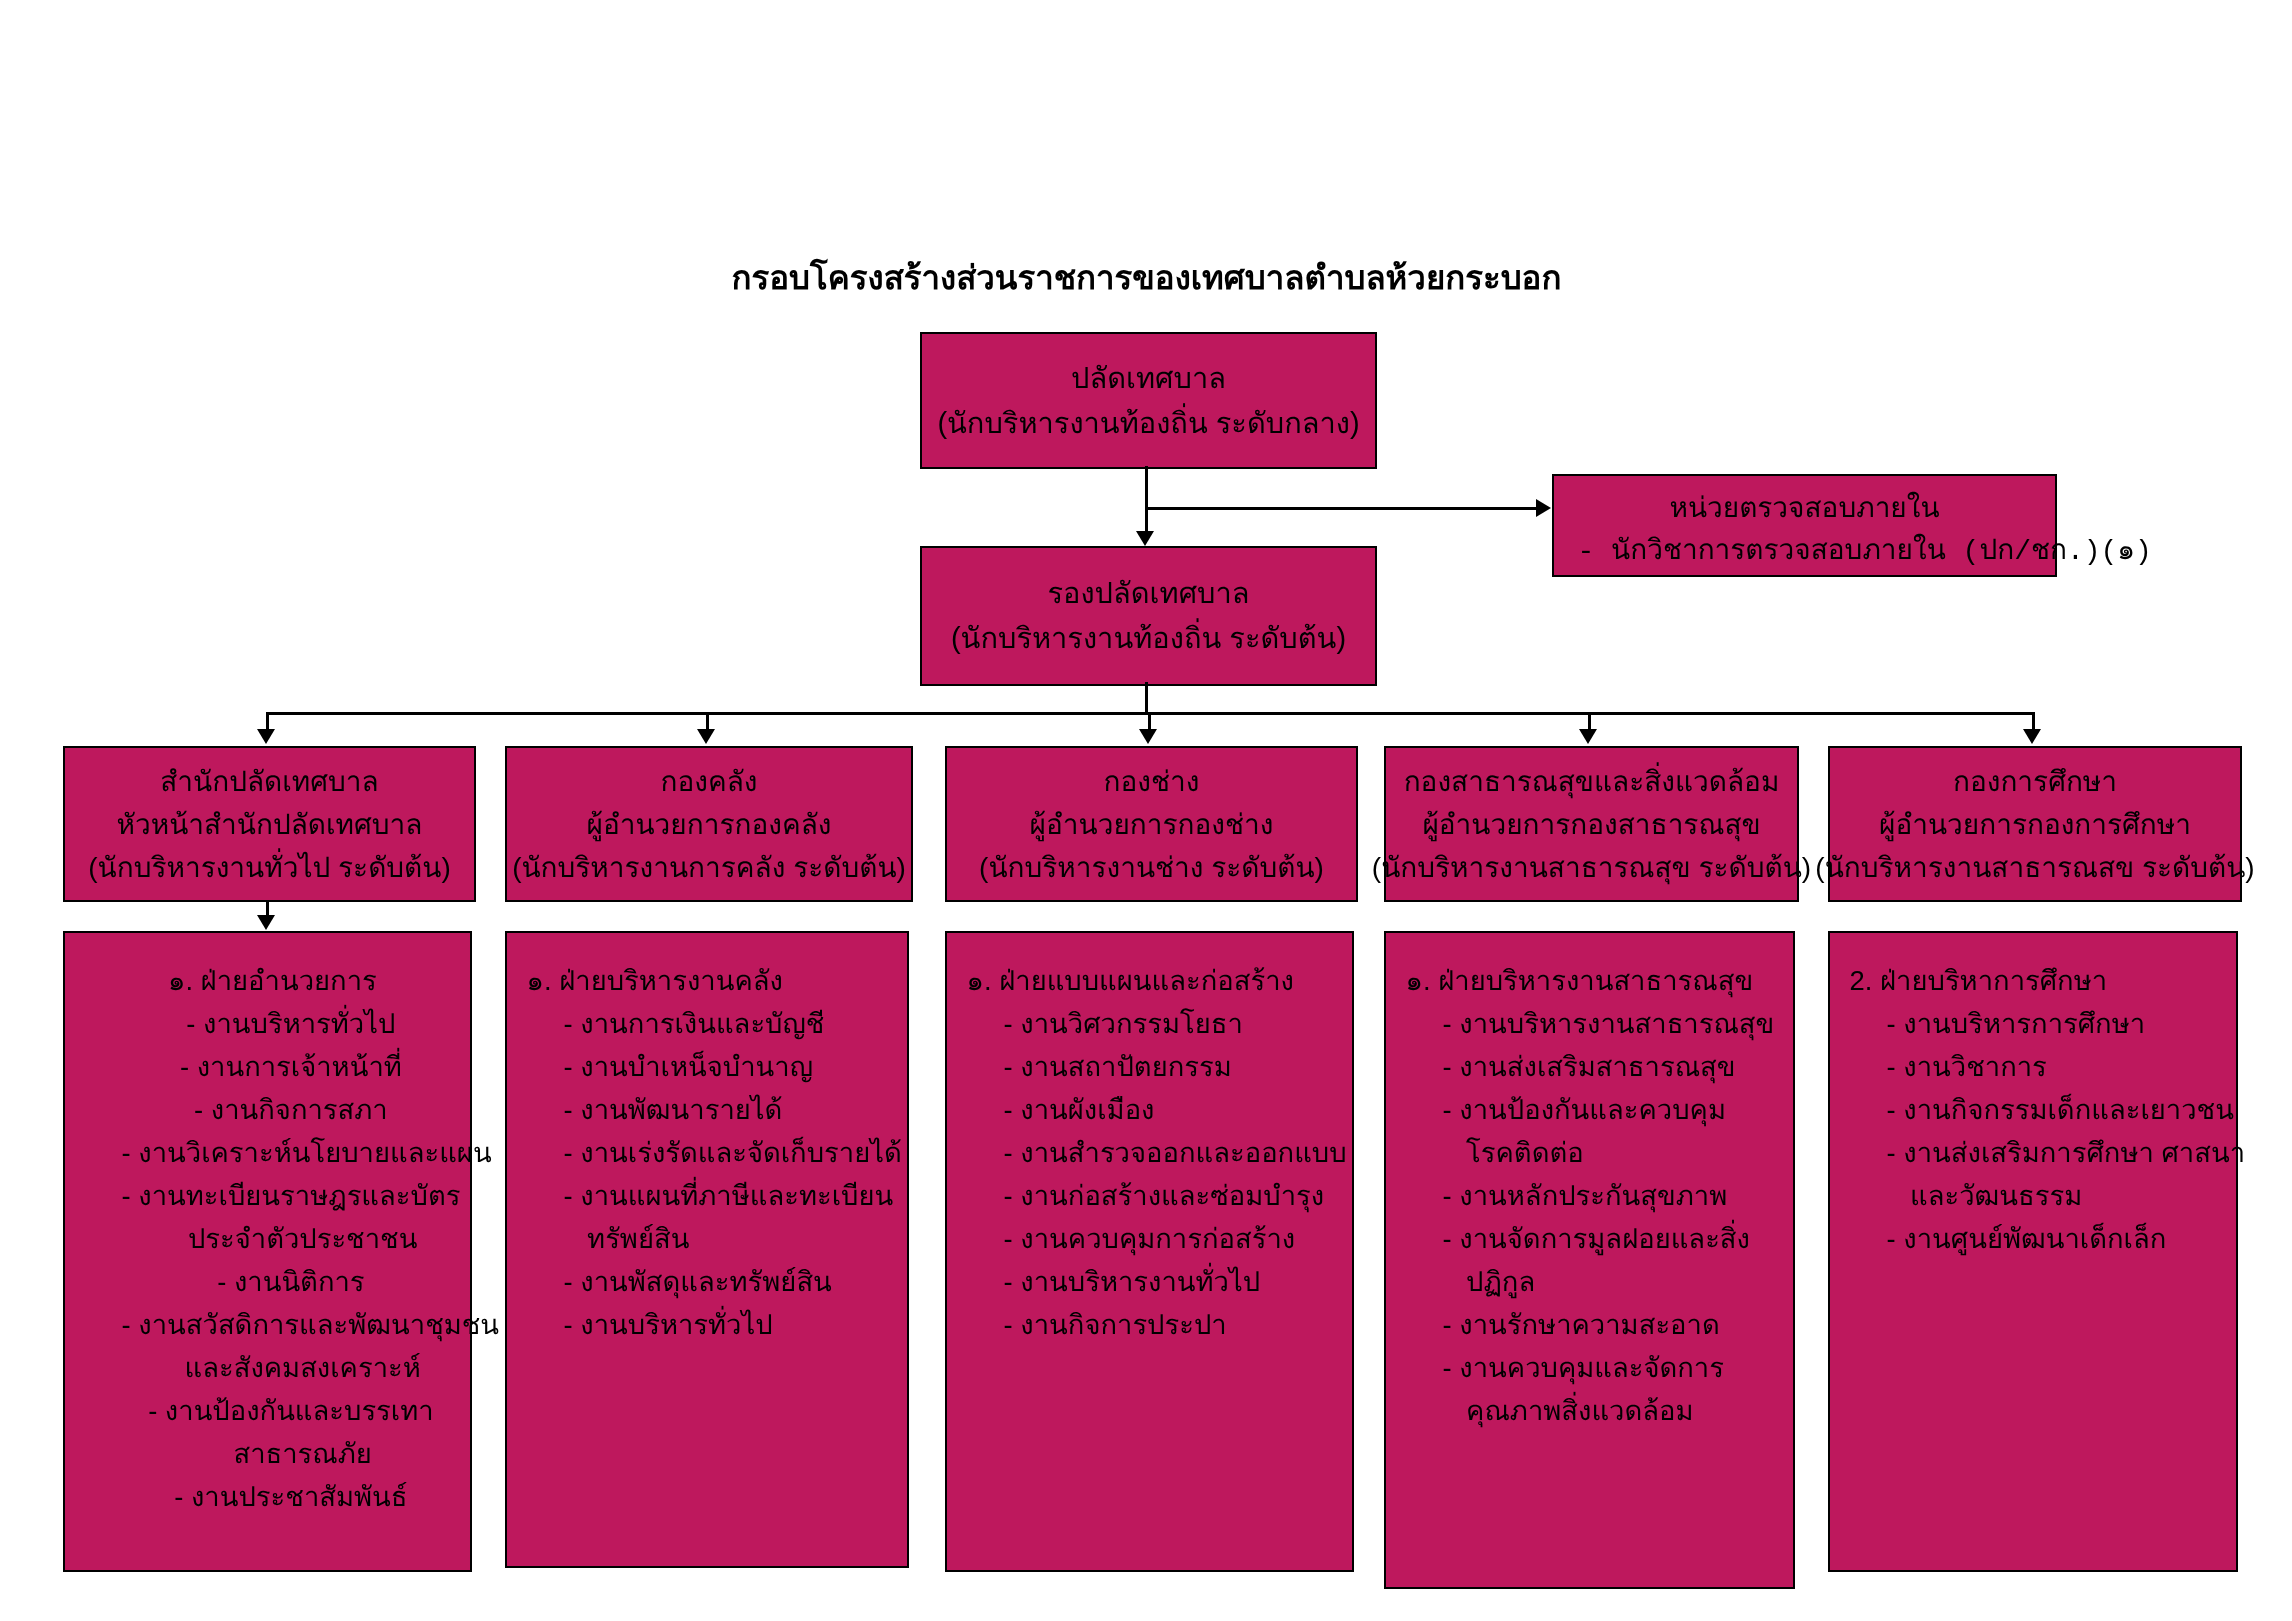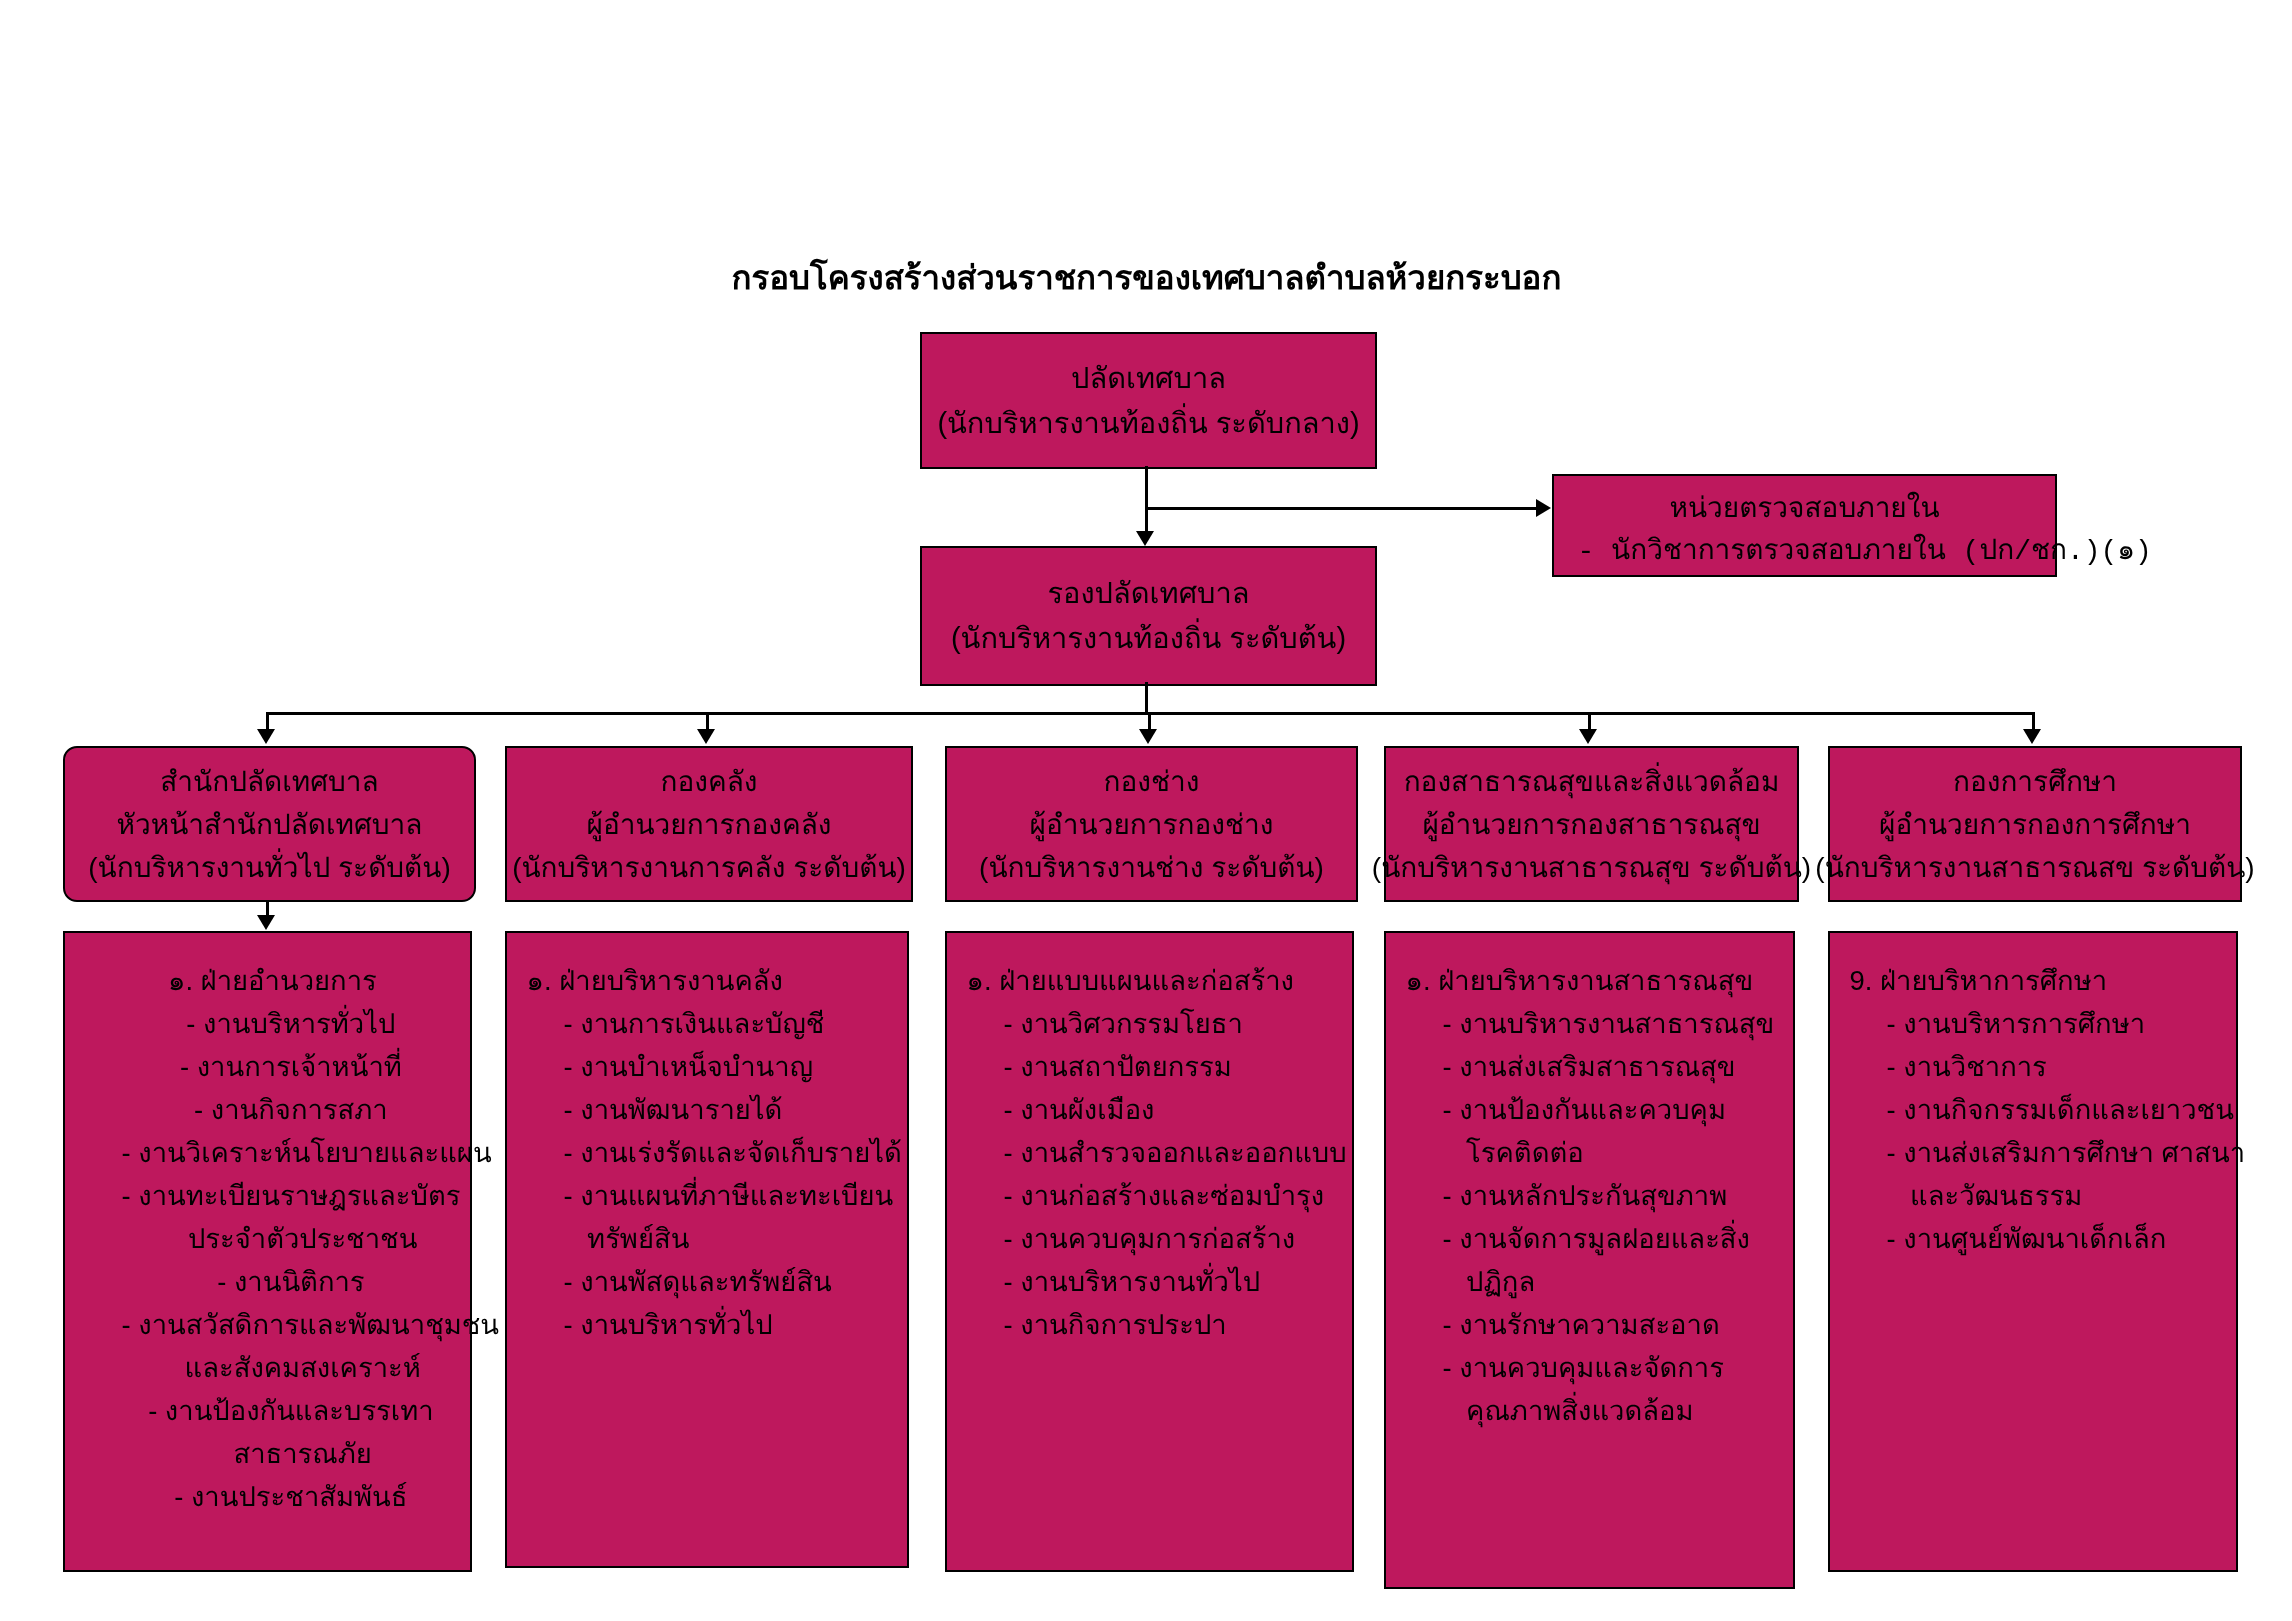--- a/index.html
+++ b/index.html
@@ -16,21 +16,21 @@
 
   .clerk-box  { left: 920px;  top: 332px; width: 453px; height: 133px; font-size: 29px; line-height: 45px; }
   .deputy-box { left: 920px;  top: 546px; width: 453px; height: 136px; font-size: 29px; line-height: 45px; }
 
   .audit-box  { left: 1552px; top: 474px; width: 505px; height: 103px;
                 font-size: 28px; line-height: 44px; padding: 9.8px 23.5px; box-sizing: border-box; }
   .audit-box .audit-title { text-align: center; white-space: nowrap; }
   .audit-box .audit-item  { text-align: left; white-space: nowrap; font-family: Liberation Mono, monospace; }
 
   .dept-header { top: 746px; height: 152px; font-size: 28px; line-height: 43px; }
-  .h1 { left: 63px;   width: 409px; border-radius: 14px; }
+  .h1 { left: 63px;   width: 409px; }
   .h2 { left: 505px;  width: 404px; }
   .h3 { left: 945px;  width: 409px; }
   .h4 { left: 1384px; width: 411px; }
   .h5 { left: 1828px; width: 410px; }
 
   .dept-detail { top: 931px; font-size: 27.4px; line-height: 43px;
                  padding: 25.5px 9.8px 0 19.6px; box-sizing: border-box; }
   .t1 { left: 63px;   width: 409px; height: 641px; text-align: center; }
   .t2 { left: 505px;  width: 404px; height: 637px; }
   .t3 { left: 945px;  width: 409px; height: 641px; }
@@ -170,21 +170,21 @@
 โรคติดต่อ</div>
         <div class="item">- งานหลักประกันสุขภาพ</div>
         <div class="item">- งานจัดการมูลฝอยและสิ่ง
 ปฏิกูล</div>
         <div class="item">- งานรักษาความสะอาด</div>
         <div class="item">- งานควบคุมและจัดการ
 คุณภาพสิ่งแวดล้อม</div>
       </div>
   </div>
   <div class="box dept-detail t5">
-    <div class="section">9. ฝ่ายบริหาการศึกษา</div>
+    <div class="section">2. ฝ่ายบริหาการศึกษา</div>
     <div>
         <div class="item">- งานบริหารการศึกษา</div>
         <div class="item">- งานวิชาการ</div>
         <div class="item">- งานกิจกรรมเด็กและเยาวชน</div>
         <div class="item">- งานส่งเสริมการศึกษา ศาสนา
 และวัฒนธรรม</div>
         <div class="item">- งานศูนย์พัฒนาเด็กเล็ก</div>
       </div>
   </div>
 

